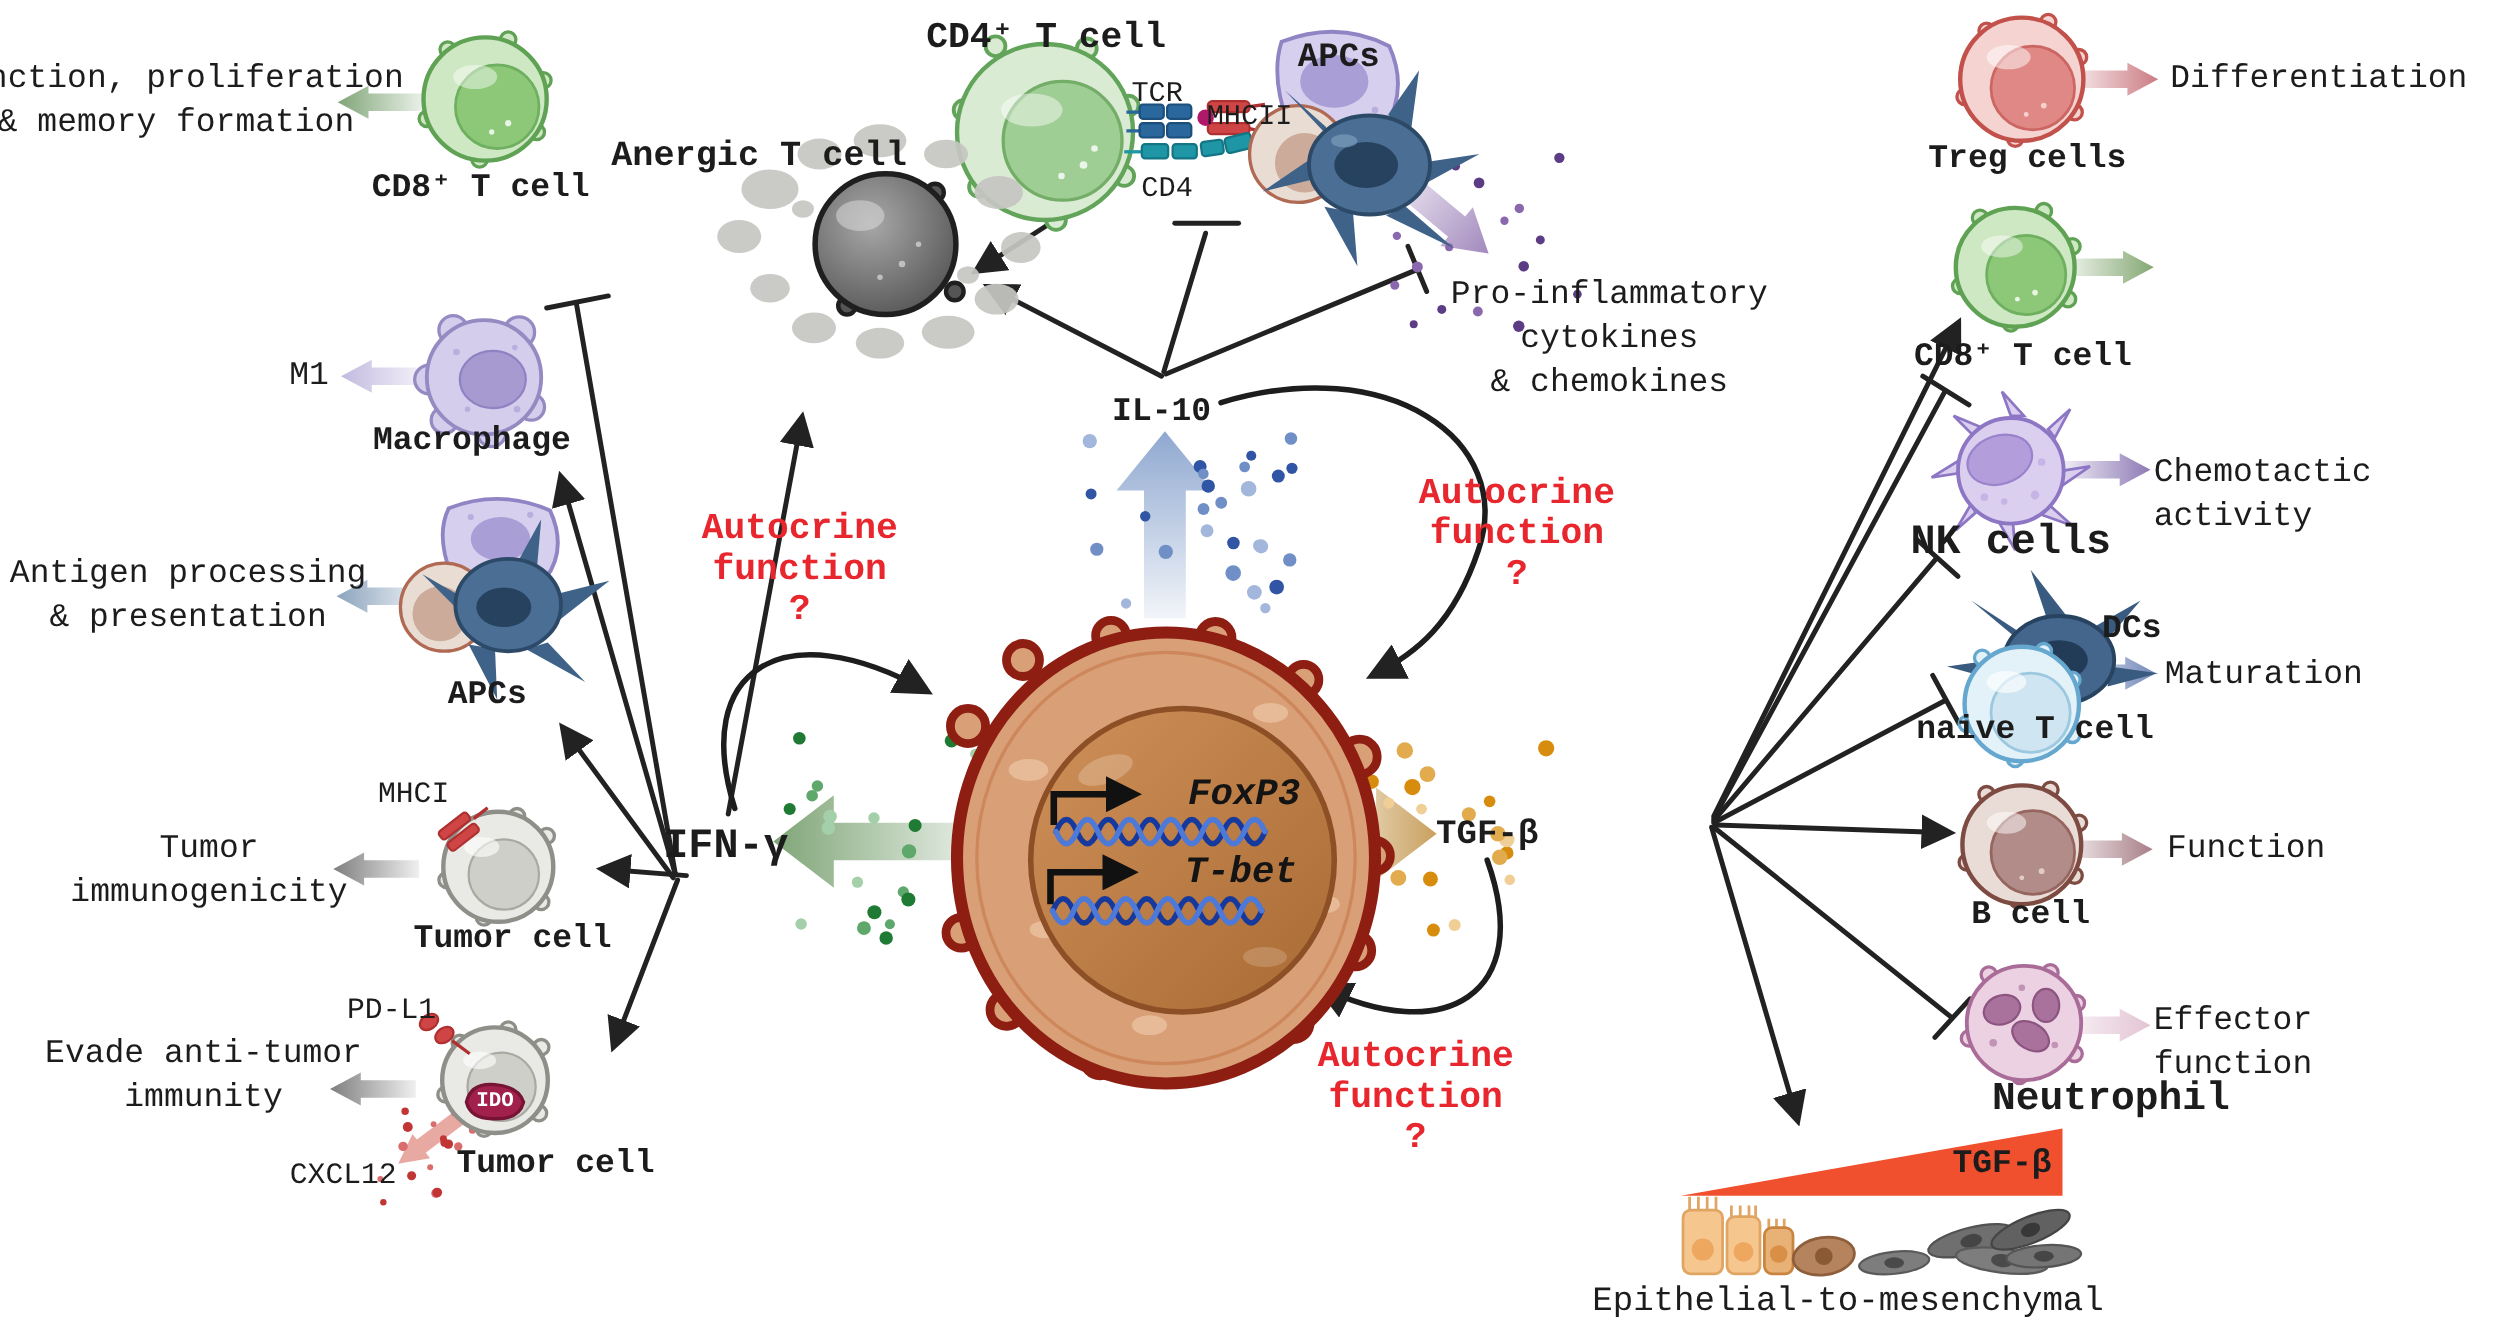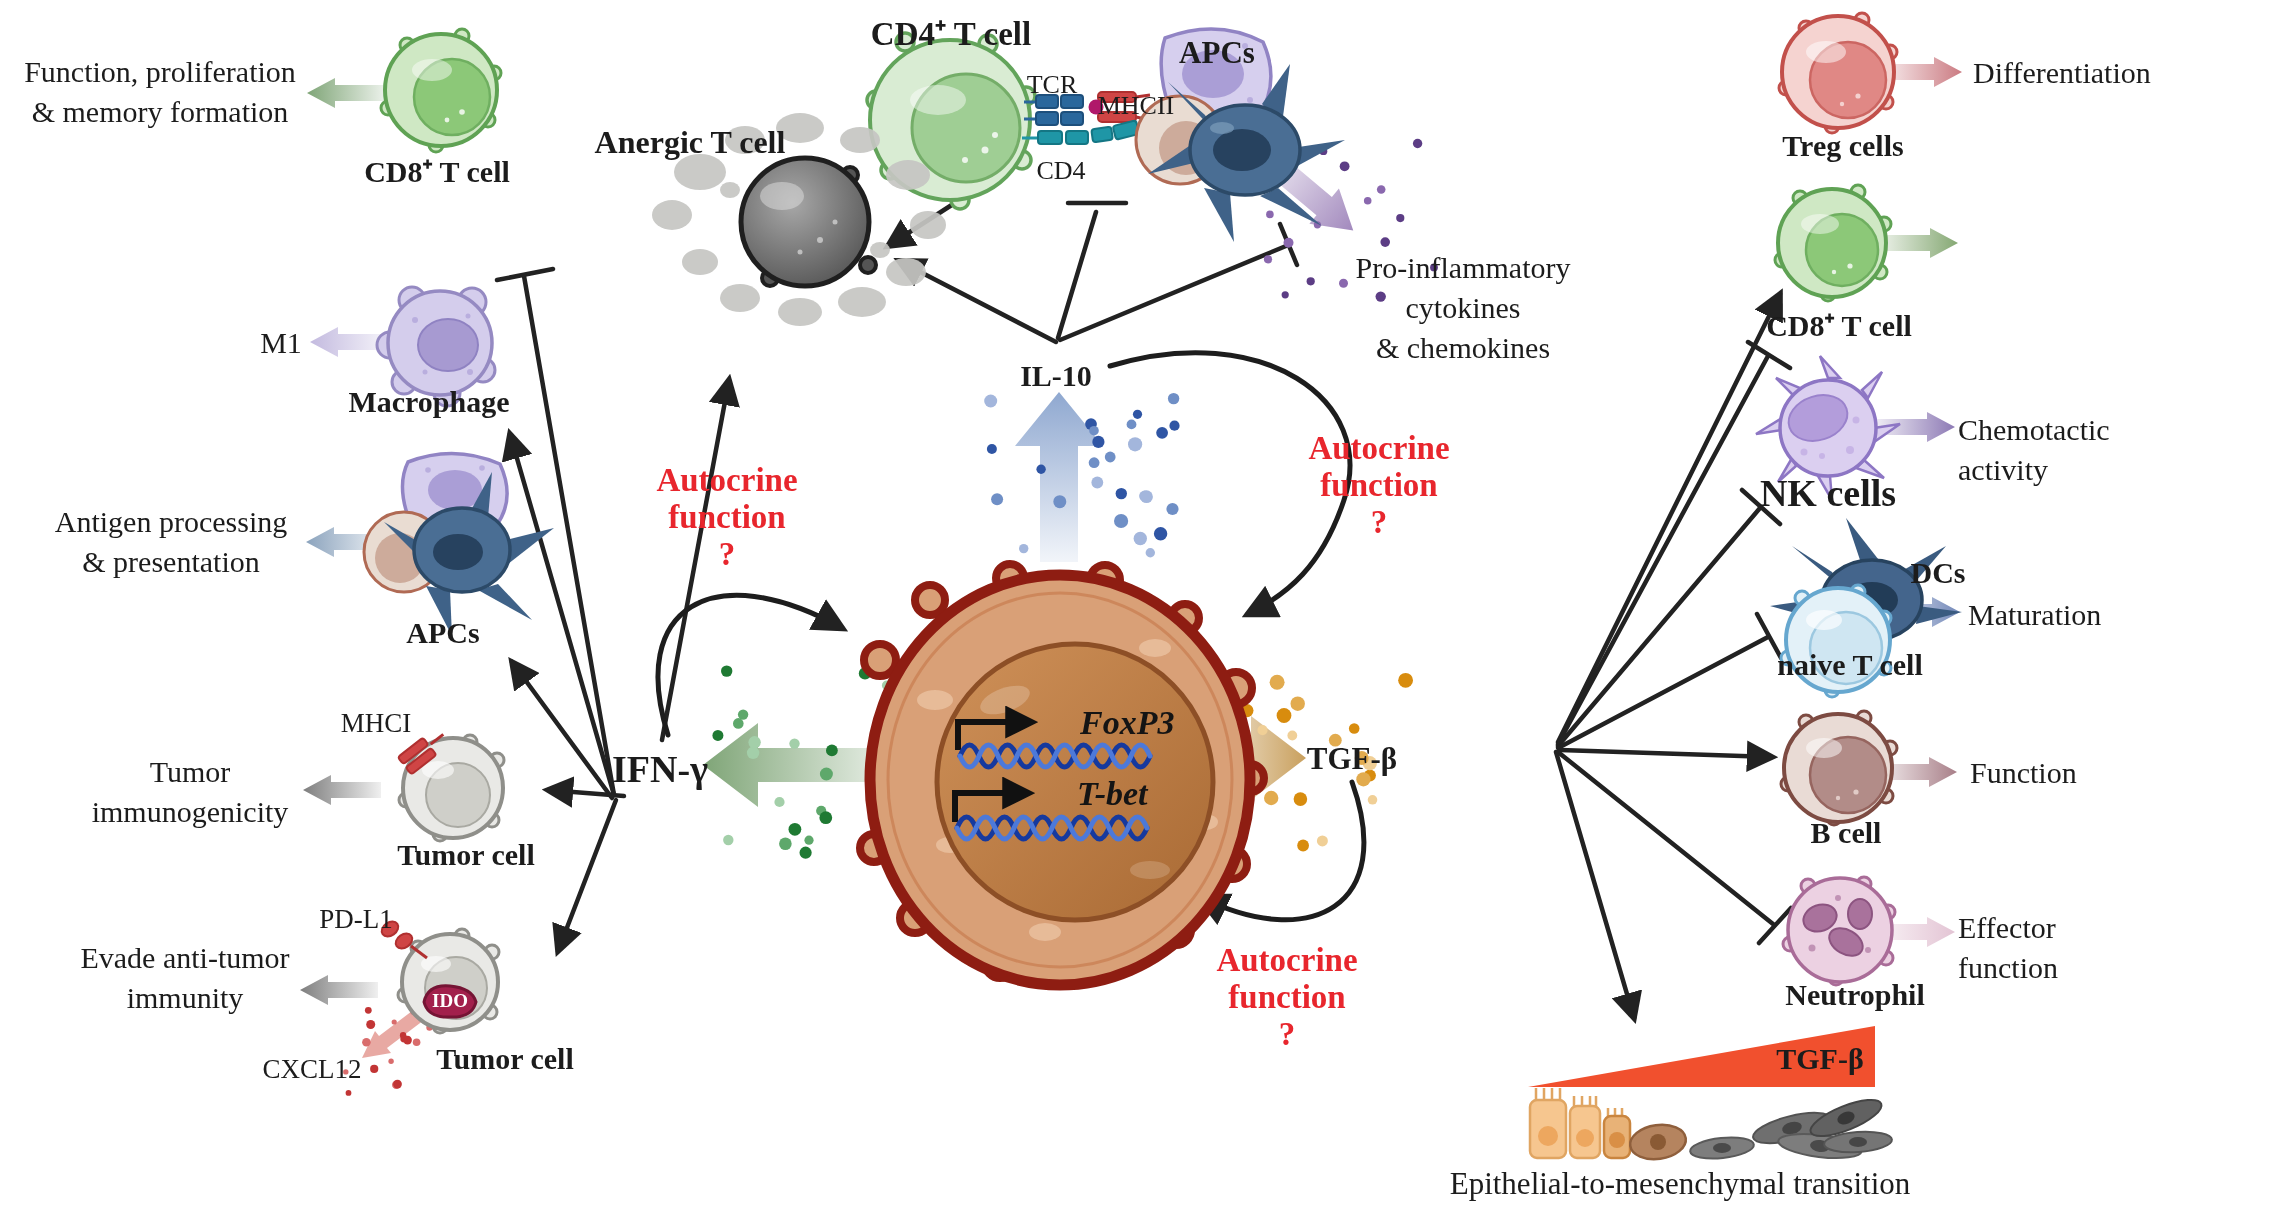--- a/index.html
+++ b/index.html
@@ -1,17 +1,17 @@
 <!DOCTYPE html>
 <html><head>
 <meta charset="utf-8">
 <style>
   html,body{margin:0;padding:0;background:#ffffff;}
   .stage{position:relative;width:2284px;height:1206px;background:#ffffff;overflow:hidden;
-         font-family:Liberation Serif, serif;}
+         font-family:Liberation Mono, monospace;}
   .stage svg.bg{position:absolute;left:0;top:0;}
   .lbl{position:absolute;color:#1c1c1c;white-space:pre-line;line-height:1.26;}
   .c{transform:translateX(-50%);text-align:center;}
   .b{font-weight:700;}
   .red{color:#e8262d;font-weight:700;text-align:center;}
   .it{font-style:italic;margin-left:40px;}
   .white{color:#ffffff;}
 </style>
 </head>
 <body>
@@ -660,19 +660,19 @@
 <div class="lbl" style="left:1973px;top:54px;font-size:30px;">Differentiation</div>
 <div class="lbl c b" style="left:1839px;top:307px;font-size:30px;">CD8⁺ T cell</div>
 <div class="lbl c b" style="left:1828px;top:470px;font-size:38px;">NK cells</div>
 <div class="lbl" style="left:1958px;top:410px;font-size:30px;line-height:40px;">Chemotactic
 activity</div>
 <div class="lbl c b" style="left:1938px;top:554px;font-size:30px;">DCs</div>
 <div class="lbl" style="left:1968px;top:596px;font-size:30px;">Maturation</div>
 <div class="lbl c b" style="left:1850px;top:646px;font-size:30px;">naive T cell</div>
 <div class="lbl c b" style="left:1846px;top:814px;font-size:30px;">B cell</div>
 <div class="lbl" style="left:1970px;top:754px;font-size:30px;">Function</div>
-<div class="lbl c b" style="left:1855px;top:976px;font-size:30px;">Neutrophil</div>
+<div class="lbl c b" style="left:1919px;top:976px;font-size:36px;">Neutrophil</div>
 <div class="lbl" style="left:1958px;top:908px;font-size:30px;line-height:40px;">Effector
 function</div>
 <div class="lbl c b" style="left:1820px;top:1040px;font-size:30px;">TGF-β</div>
 <div class="lbl c" style="left:1680px;top:1164px;font-size:31px;">Epithelial-to-mesenchymal transition</div>
 
 </div>
 
 </body></html>

